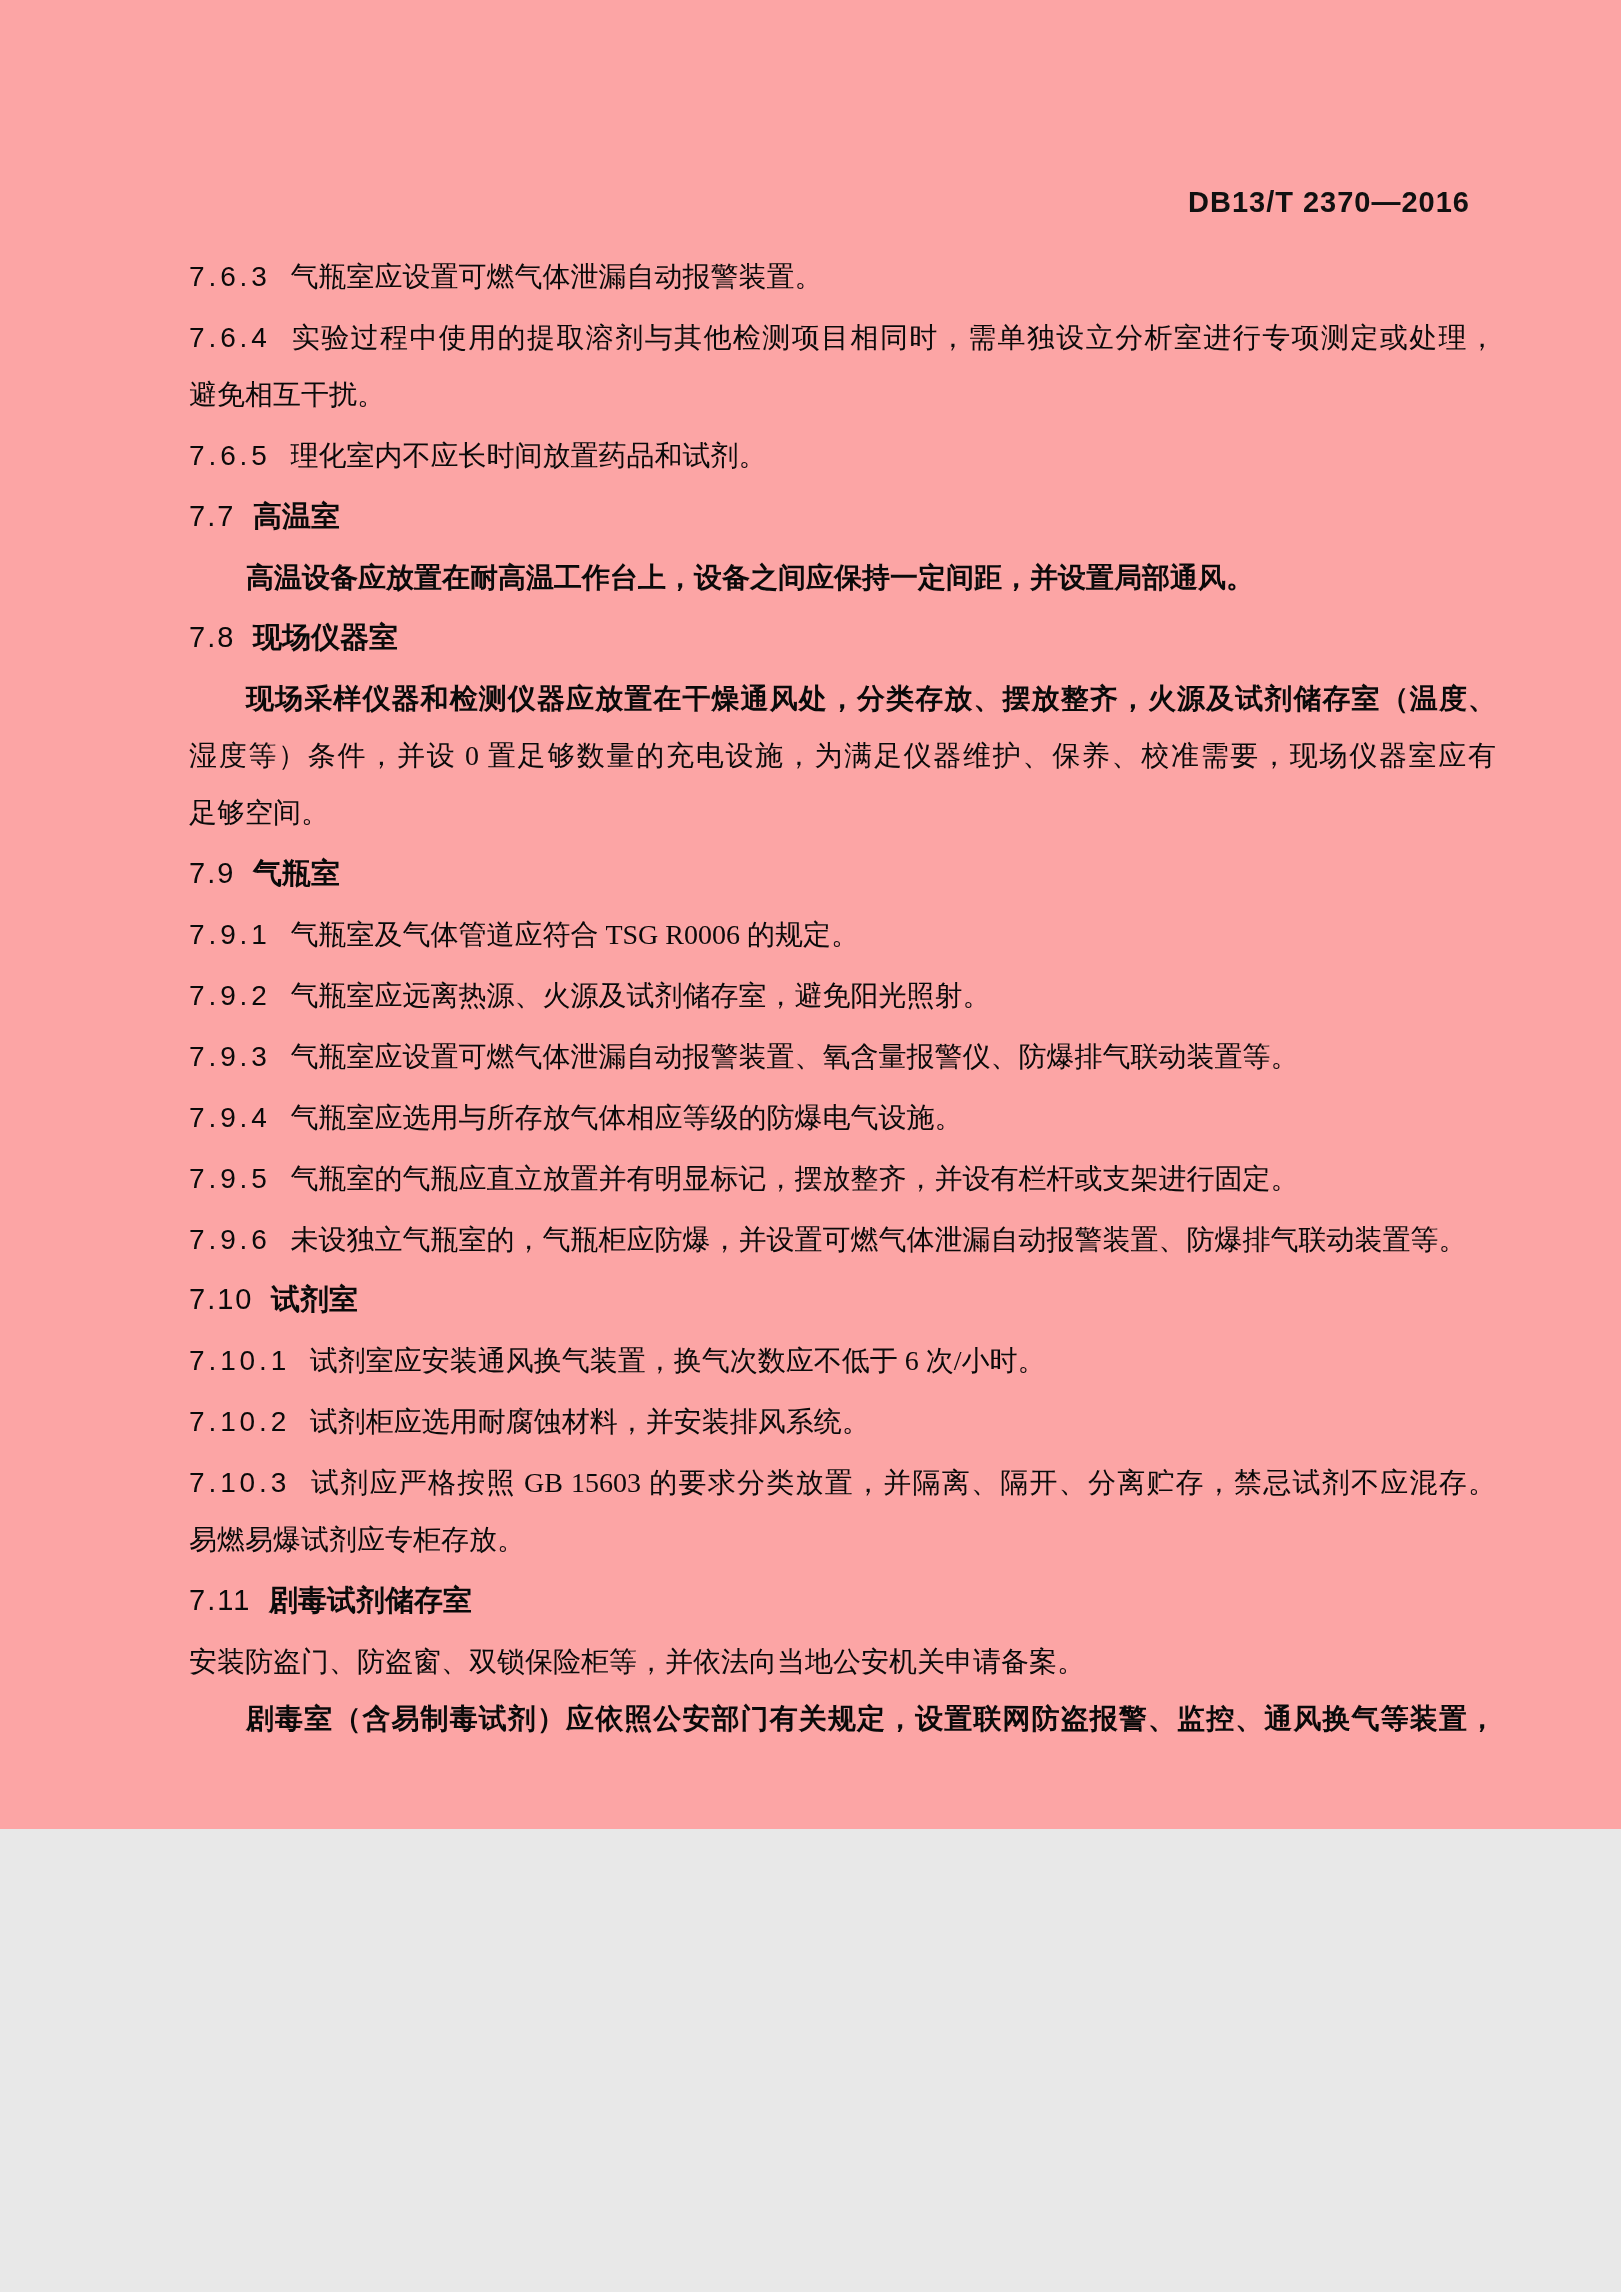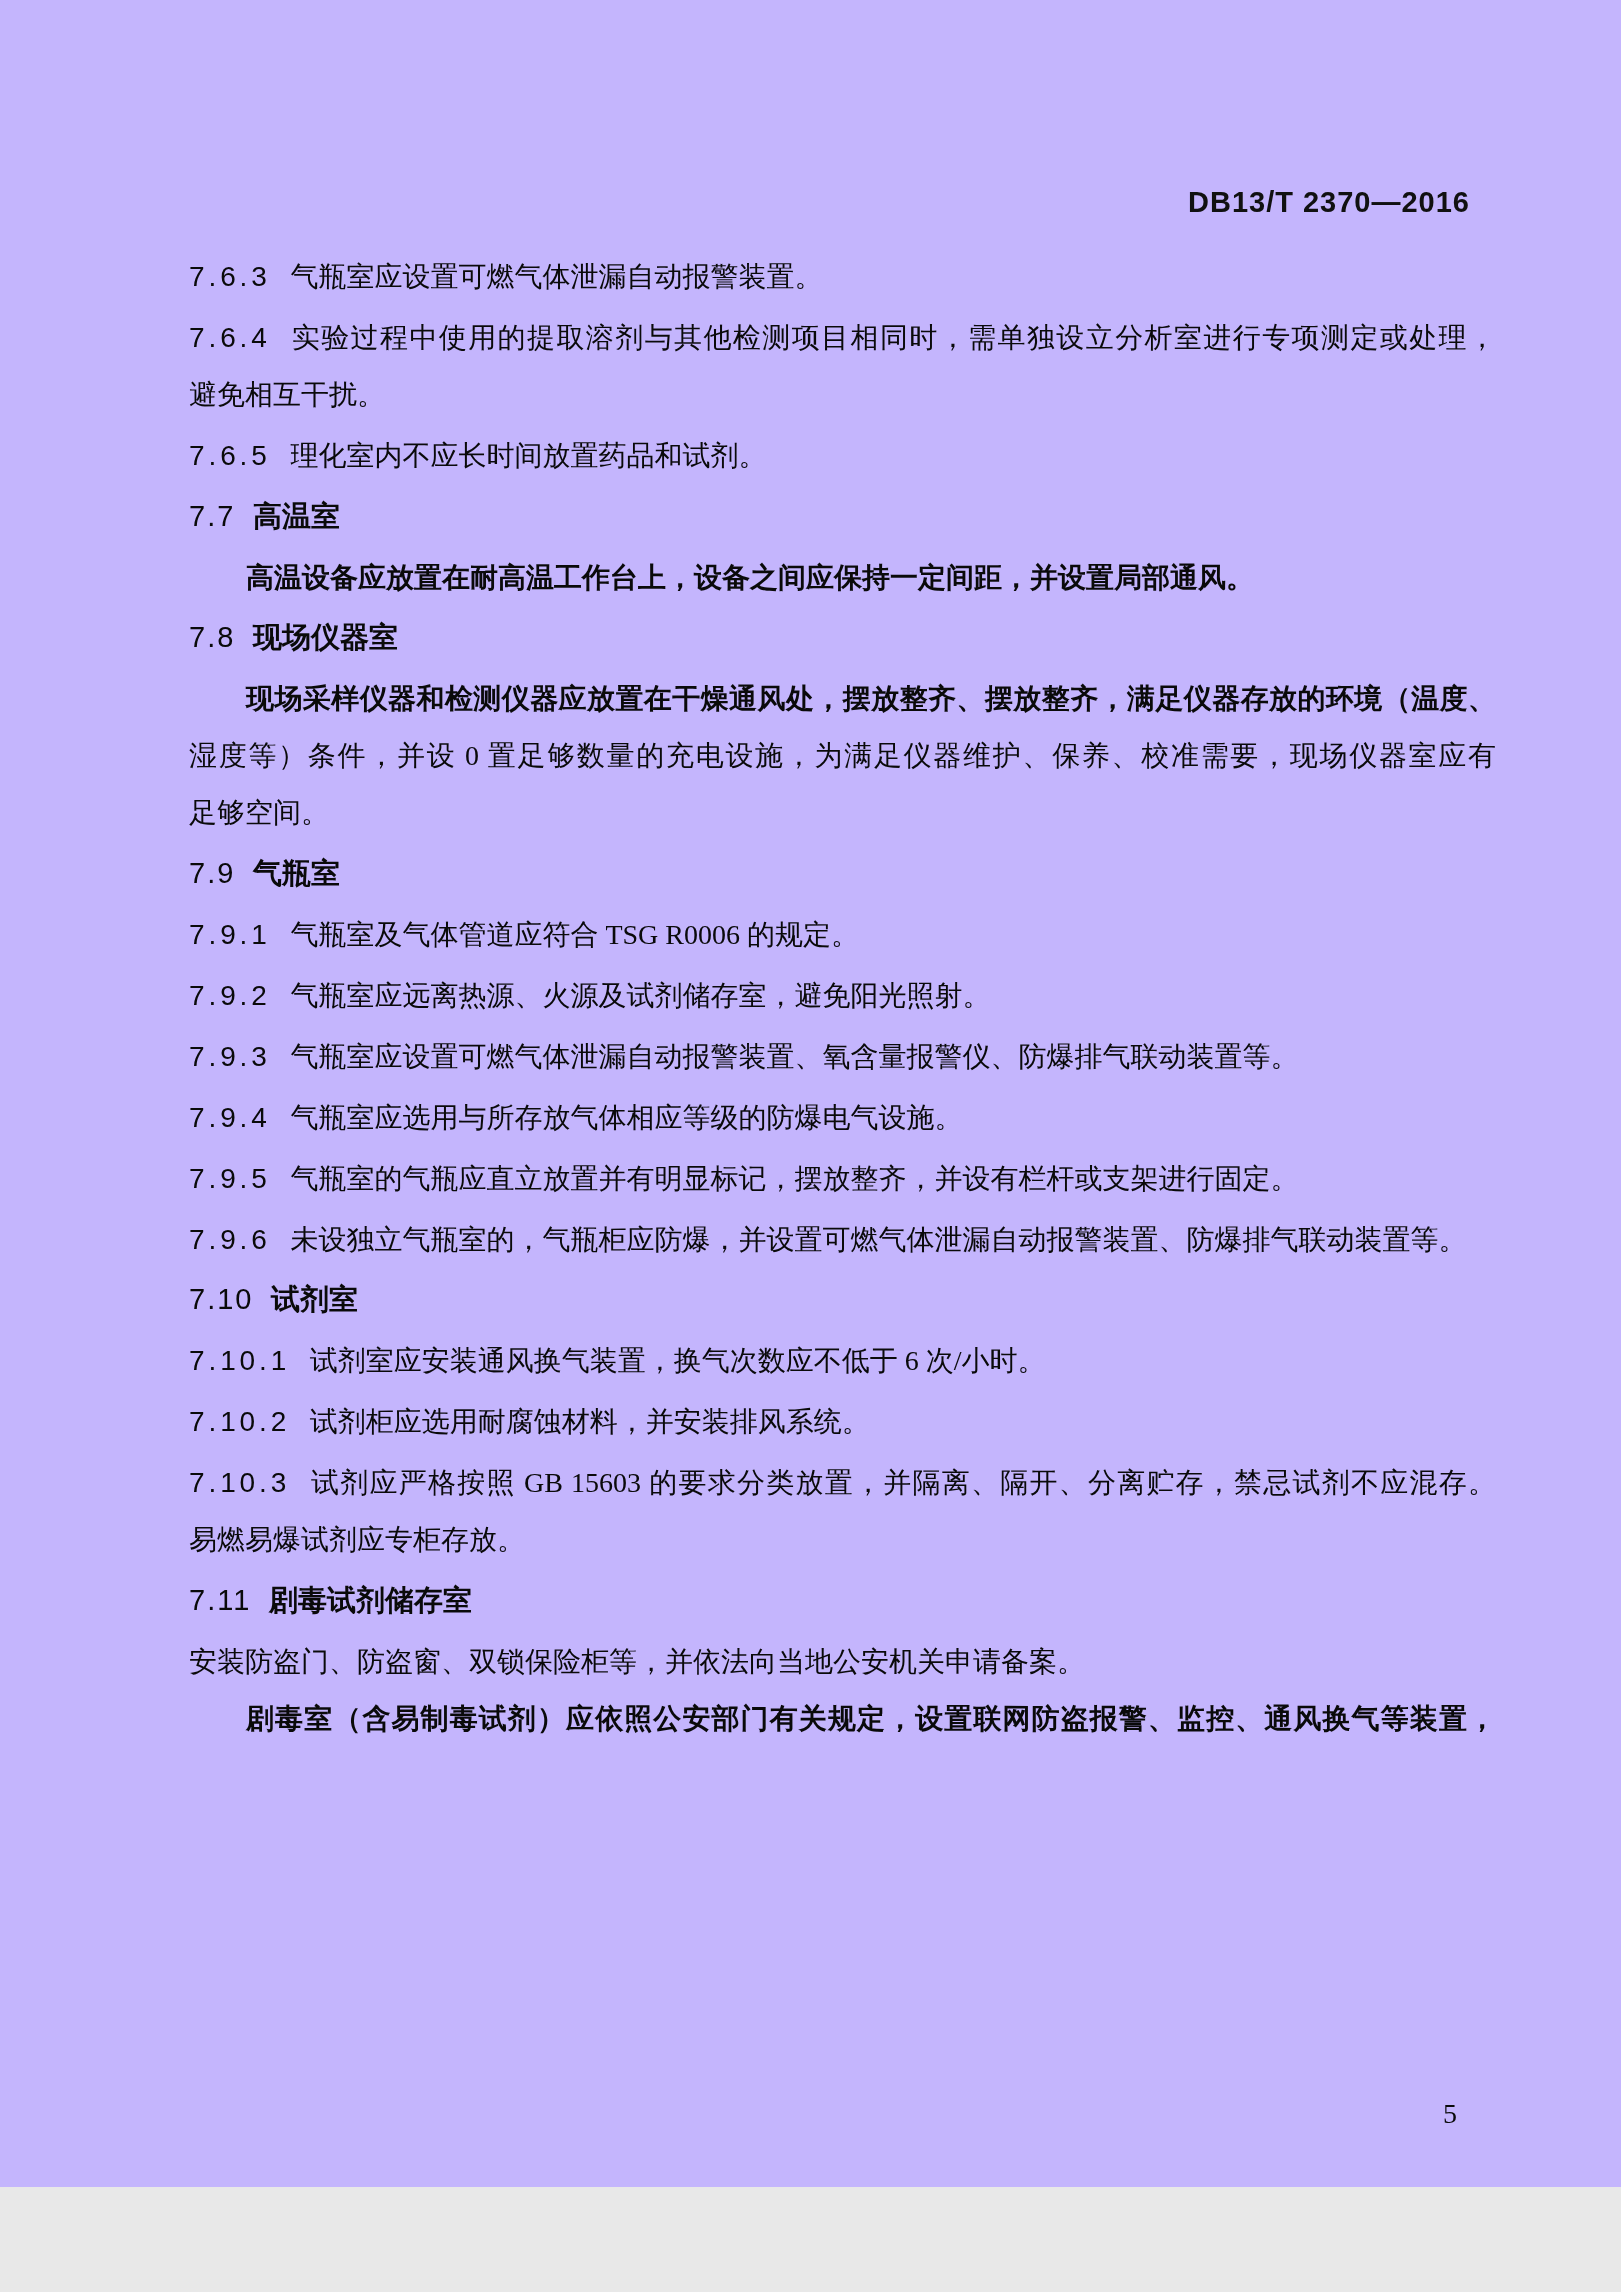--- a/index.html
+++ b/index.html
@@ -1,21 +1,21 @@
 <!DOCTYPE html>
 <html><head>
 <meta charset="utf-8">
 <style>
   * { margin: 0; padding: 0; box-sizing: border-box; }
   html, body { background: #e8e8e8; }
   .page {
     position: relative;
     width: 1621px;
-    height: 2187px;
-    background: #c4b5fd;
+    height: 1829px;
+    background: #fca5a5;
     color: #000000;
     font-family: "Liberation Serif", "DejaVu Serif", serif;
     overflow: hidden;
   }
   .doc-header {
     position: absolute;
     top: 186px;
     left: 189px;
     width: 1281px;
     text-align: right;
@@ -89,21 +89,21 @@
       <div class="block heading">
         <div class="line end"><span class="num">7.7</span><span class="txt">高温室</span></div>
       </div>
       <div class="block para">
         <div class="line end indent">高温设备应放置在耐高温工作台上，设备之间应保持一定间距，并设置局部通风。</div>
       </div>
       <div class="block heading">
         <div class="line end"><span class="num">7.8</span><span class="txt">现场仪器室</span></div>
       </div>
       <div class="block para">
-        <div class="line fill indent">现场采样仪器和检测仪器应放置在干燥通风处，摆放整齐、摆放整齐，满足仪器存放的环境（温度、</div>
+        <div class="line fill indent">现场采样仪器和检测仪器应放置在干燥通风处，分类存放、摆放整齐，火源及试剂储存室（温度、</div>
         <div class="line fill">湿度等）条件，并设 0 置足够数量的充电设施，为满足仪器维护、保养、校准需要，现场仪器室应有</div>
         <div class="line end">足够空间。</div>
       </div>
       <div class="block heading">
         <div class="line end"><span class="num">7.9</span><span class="txt">气瓶室</span></div>
       </div>
       <div class="block clause">
         <div class="line end"><span class="num">7.9.1</span><span class="txt">气瓶室及气体管道应符合 TSG R0006 的规定。</span></div>
       </div>
       <div class="block clause">

